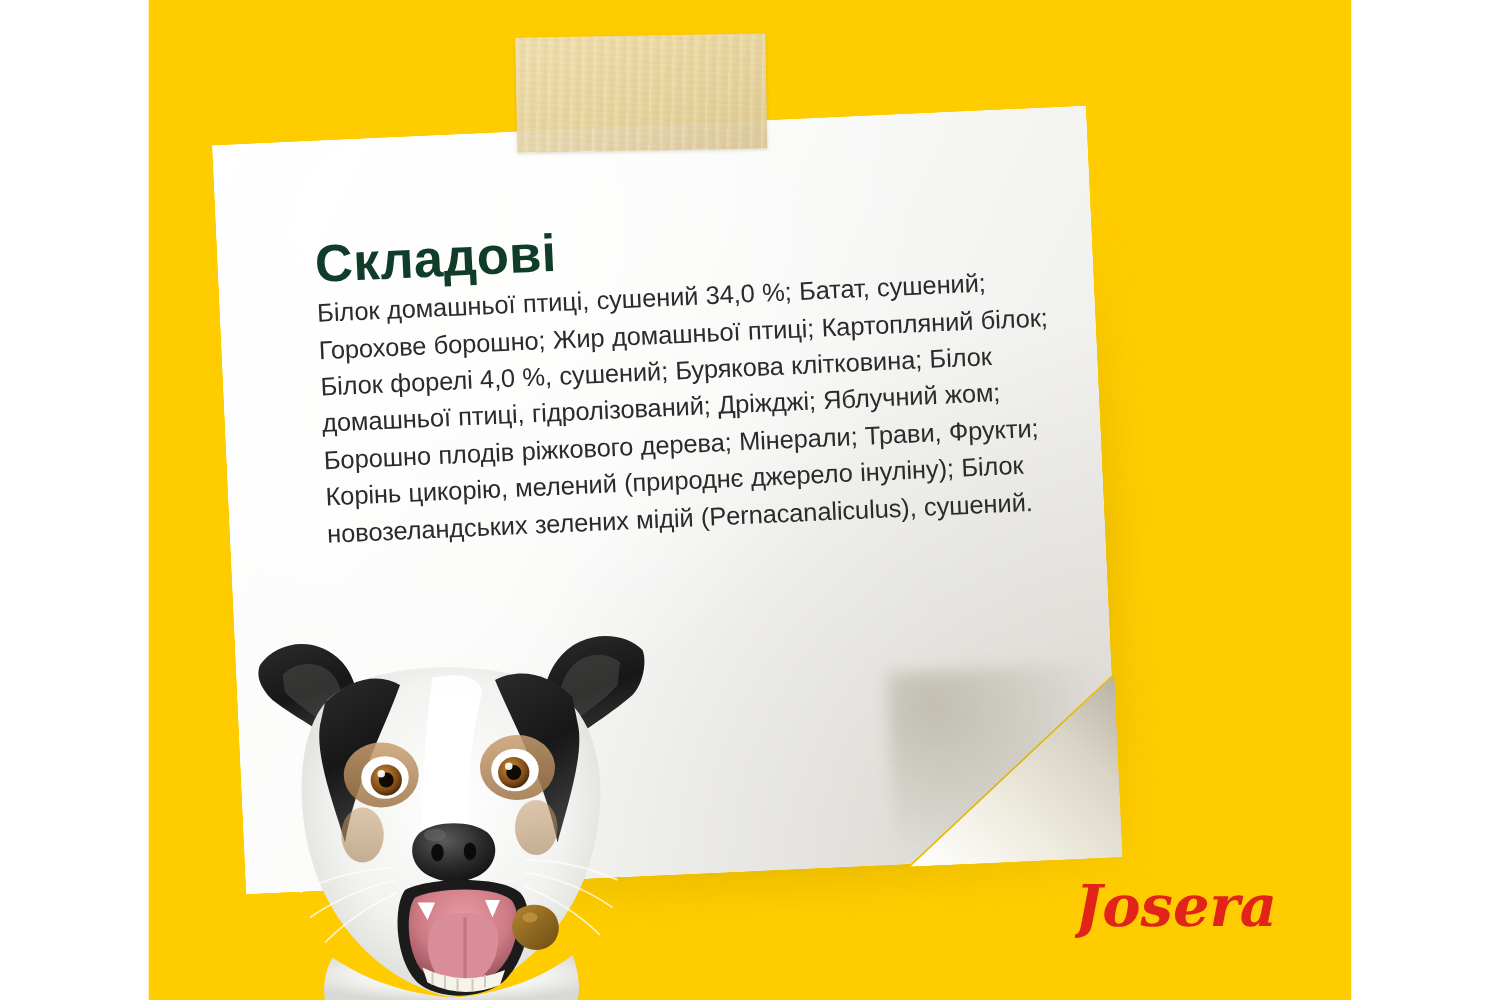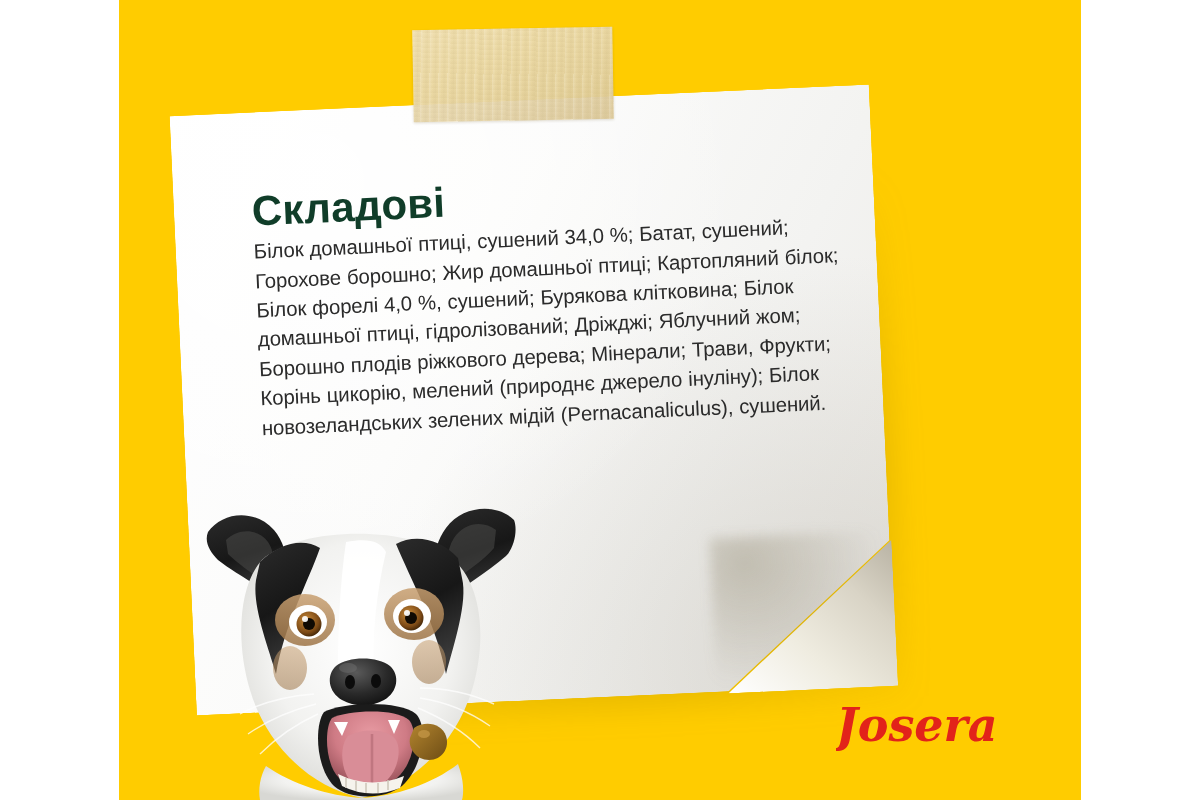--- a/index.html
+++ b/index.html
@@ -151,21 +151,21 @@
     left: 196px;
     top: 498px;
     width: 330px;
     height: 302px;
   }
   #dog svg { display: block; width: 100%; height: 100%; }
 
   
   #josera-logo {
     position: absolute;
-    left: 836px;
+    left: 860px;
     top: 698px;
     width: 170px;
     height: 56px;
   }
   #josera-logo svg { display:block; width:100%; height:100%; }
   #josera-wordmark {
     font-family: "DejaVu Serif", serif;
     font-weight: 700;
     font-style: italic;
     font-size: 46px;

